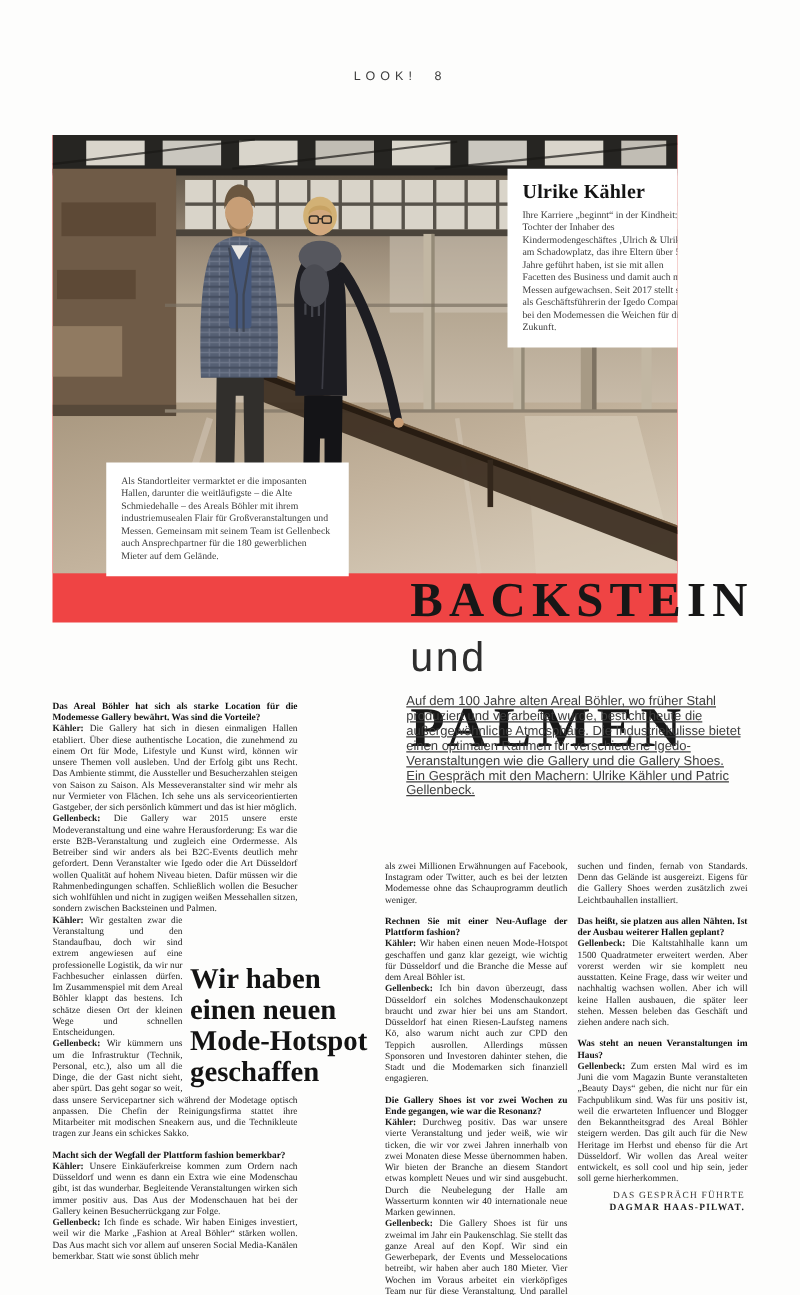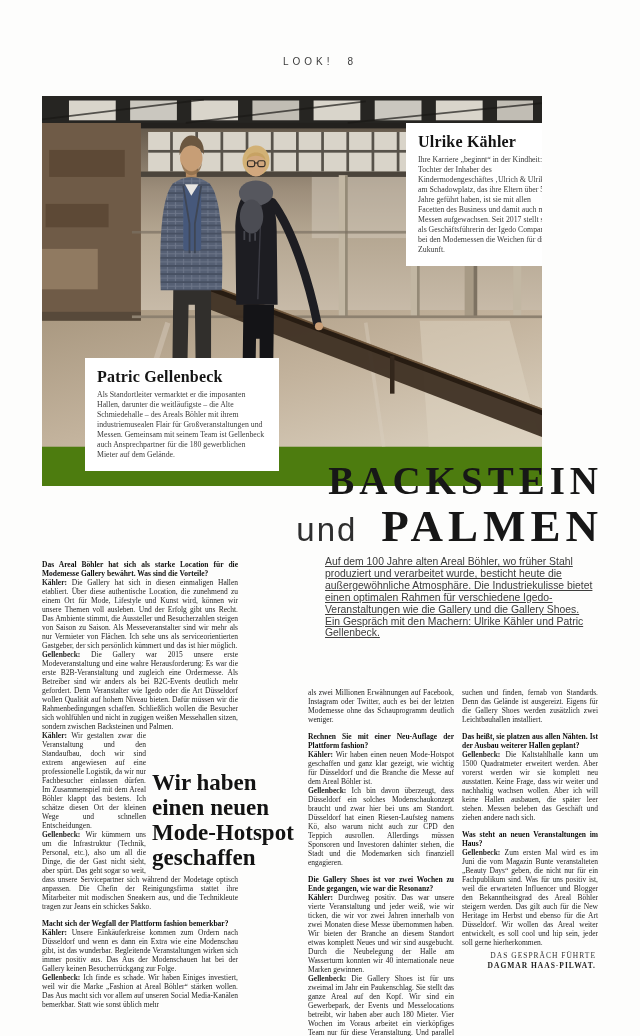--- a/index.html
+++ b/index.html
@@ -3,34 +3,34 @@
 <meta charset="utf-8">
 <style>
   html,body{margin:0;padding:0;background:#e9e9e9;}
   .page{position:relative;width:640px;height:1036px;background:#fdfdfc;margin:0 auto;
         font-family:"Liberation Serif",serif;overflow:hidden;}
   
   .folio{position:absolute;top:56px;left:0;width:100%;text-align:center;
          font-family:"Liberation Sans",sans-serif;font-size:10px;letter-spacing:4px;color:#3c3c3c;}
   .folio .num{margin-left:14px;}
   
-  .hero{position:absolute;left:42px;top:96px;width:500px;height:390px;background:#4d7c0f;overflow:hidden;}
+  .hero{position:absolute;left:42px;top:108px;width:500px;height:390px;background:#ef4444;overflow:hidden;}
   .hero svg{position:absolute;inset:0;display:block;}
   .card{position:absolute;background:#fff;box-sizing:border-box;padding:10px 12px 11px;}
   .card h3{margin:0 0 5px;font-size:16px;line-height:17px;font-weight:bold;color:#141414;letter-spacing:.2px;}
   .card p{margin:0;font-size:7.8px;line-height:10px;color:#3a3a3a;}
   .card-ulrike{left:364px;top:27px;width:164px;}
   .card-patric{left:43px;top:262px;width:194px;}
   .kicker{position:absolute;right:38px;top:283px;text-align:right;
           font-family:"Liberation Sans",sans-serif;font-style:italic;font-weight:300;
           font-size:37px;line-height:38px;letter-spacing:1px;color:rgba(255,255,255,.93);}
   
   .headline{position:absolute;right:42px;top:458px;text-align:right;color:#171717;}
   .hl1{font-size:39px;line-height:46px;font-weight:bold;letter-spacing:5px;margin-right:-5px;}
-  .hl2{display:flex;align-items:baseline;justify-content:flex-end;gap:24px;line-height:44px;}
+  .hl2{display:flex;align-items:baseline;justify-content:flex-end;gap:12px;line-height:44px;flex-direction:column;}
   .hl-und{font-family:"Liberation Sans",sans-serif;font-weight:300;font-size:33px;letter-spacing:2px;color:#2e2e2e;}
   .hl-palmen{font-size:45px;font-weight:bold;letter-spacing:5px;margin-right:-5px;}
   
   .lede{position:absolute;left:325px;top:556px;width:272px;margin:0;
         font-family:"Liberation Sans",sans-serif;font-size:10.4px;line-height:11.9px;color:#3d3d3d;text-decoration:underline;}
   
   .col{position:absolute;font-size:7.5px;line-height:9px;color:#232323;text-align:justify;
        hyphens:auto;-webkit-hyphens:auto;overflow-wrap:break-word;}
   .col p{margin:0;}
   .col p.q{font-weight:bold;color:#101010;margin-top:8px;}
@@ -158,21 +158,20 @@
         <rect x="240" y="72" width="8" height="6.5" rx="2" fill="none" stroke="#322c26" stroke-width="1.3"></rect>
         <path d="M236.5 74.5 h3.5" stroke="#322c26" stroke-width="1.3"></path>
       </g>
     </svg>
 
     <div class="card card-ulrike">
       <h3>Ulrike Kähler</h3>
       <p>Ihre Karriere „beginnt“ in der Kindheit: Als Tochter der Inhaber des Kindermodengeschäftes ‚Ulrich &amp; Ulrike‘ am Schadowplatz, das ihre Eltern über 50 Jahre geführt haben, ist sie mit allen Facetten des Business und damit auch mit Messen aufgewachsen. Seit 2017 stellt sie als Geschäftsführerin der Igedo Company bei den Modemessen die Weichen für die Zukunft.</p>
     </div>
     <div class="card card-patric">
-      <h3>Patric Gellenbeck</h3>
       <p>Als Standortleiter vermarktet er die imposanten Hallen, darunter die weitläufigste – die Alte Schmiedehalle – des Areals Böhler mit ihrem industriemusealen Flair für Großveranstaltungen und Messen. Gemeinsam mit seinem Team ist Gellenbeck auch Ansprechpartner für die 180 gewerblichen Mieter auf dem Gelände.</p>
     </div>
   </div>
 
   <div class="headline">
     <div class="hl1">BACKSTEIN</div>
     <div class="hl2">
       <span class="hl-und">und</span>
       <span class="hl-palmen">PALMEN</span>
     </div>

